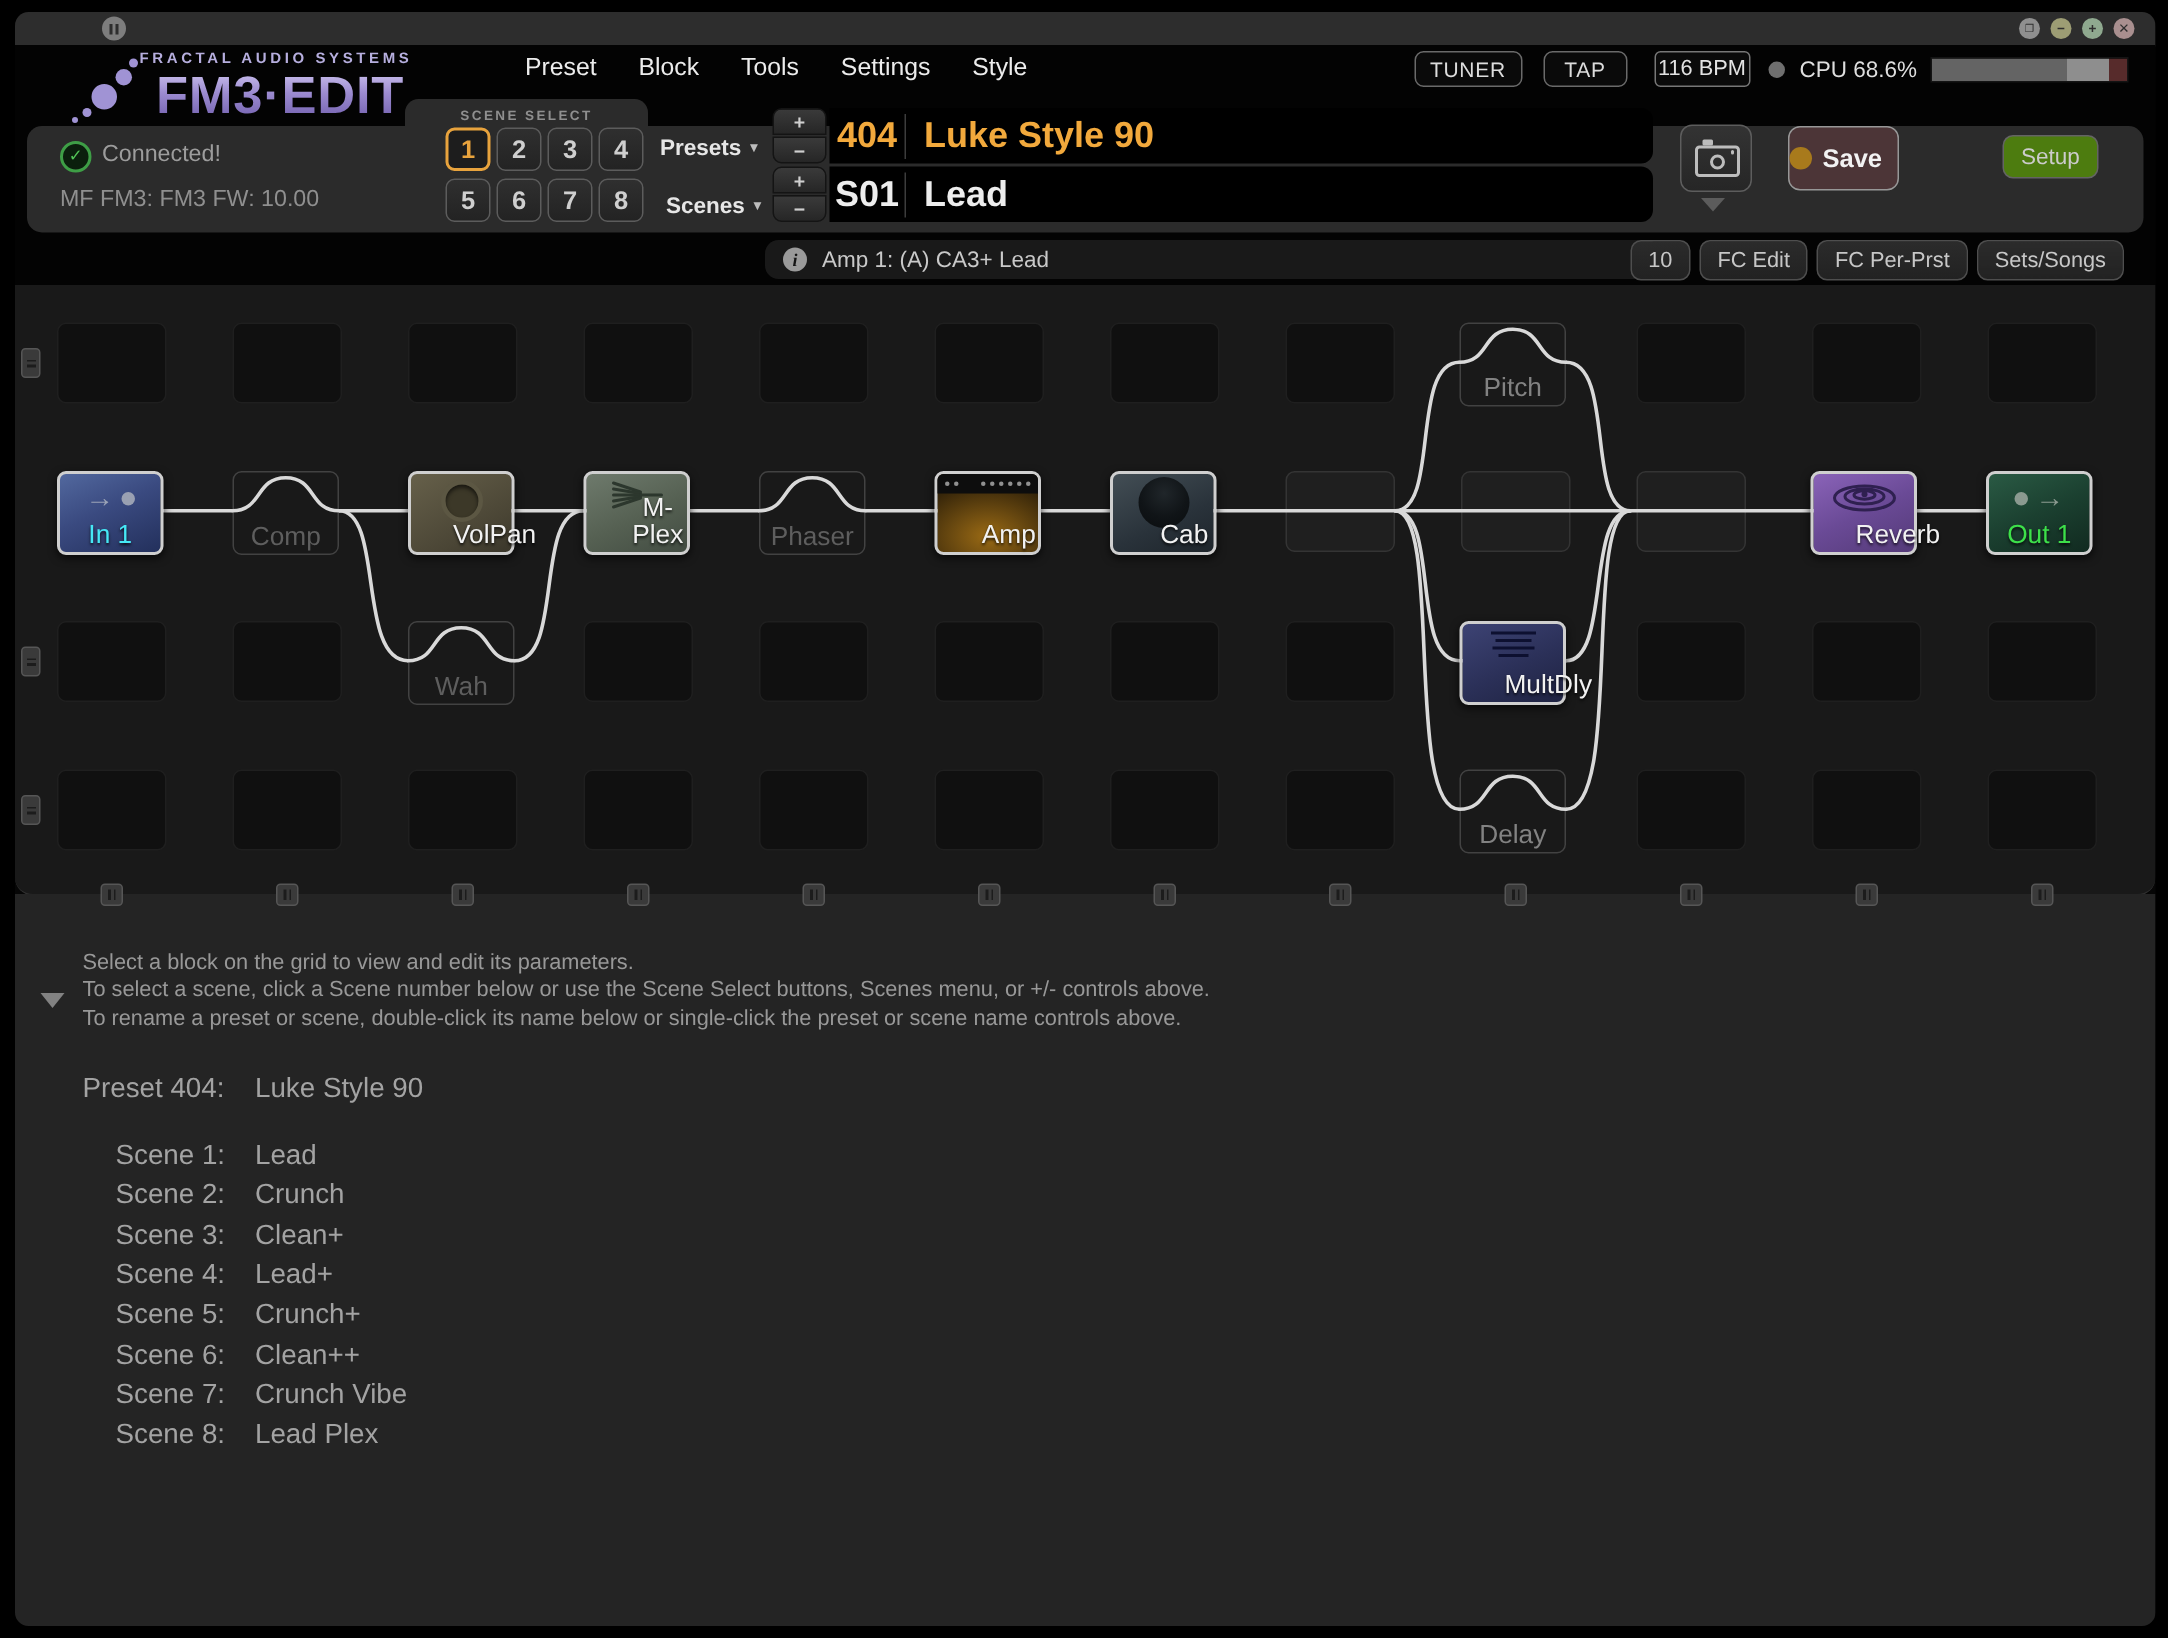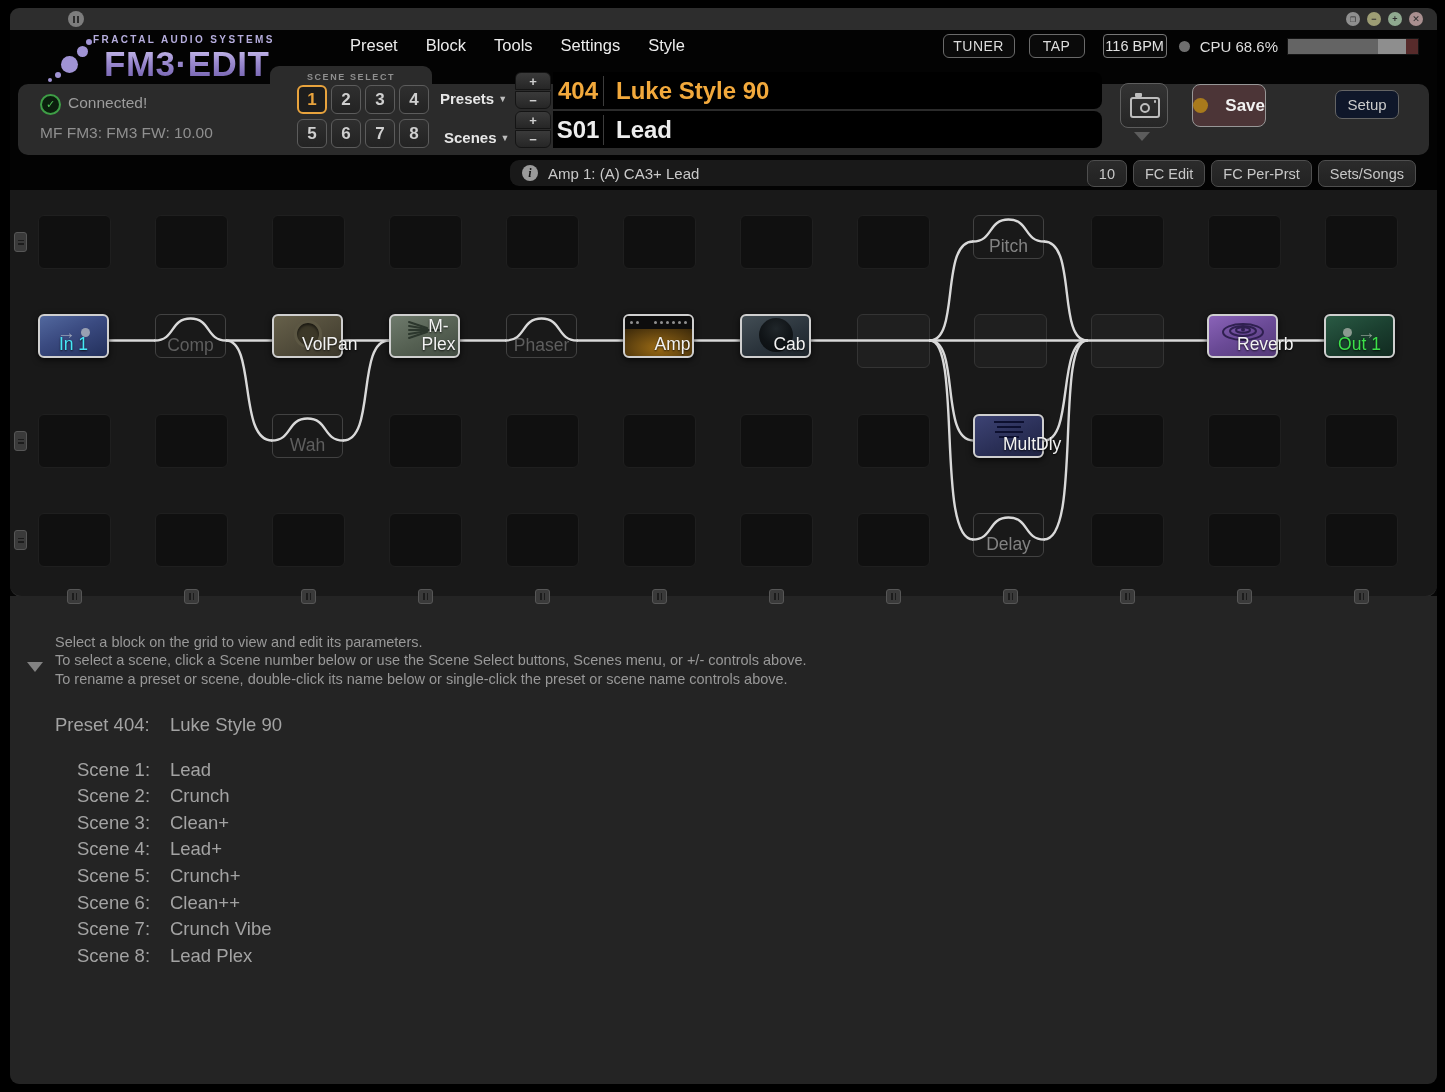--- a/index.html
+++ b/index.html
@@ -102,24 +102,24 @@
   #camera-btn{position:absolute;left:1110px;top:53px;width:46px;height:43px;border:1px solid #5d5d5d;
               border-radius:8px;background:linear-gradient(#333,#262626);}
   .cam-body{position:absolute;left:9px;top:13px;width:26px;height:17px;border:2px solid #bdbdbd;border-radius:3px;}
   .cam-lens{position:absolute;left:8px;top:3.5px;width:6px;height:6px;border:2px solid #bdbdbd;border-radius:50%;}
   .cam-top{position:absolute;left:3px;top:-6px;width:7px;height:4px;background:#bdbdbd;border-radius:1px;}
   .cam-dot{position:absolute;right:2px;top:1px;width:2.5px;height:2.5px;background:#bdbdbd;border-radius:50%;}
   #camera-caret{position:absolute;left:1124px;top:102px;width:0;height:0;
                 border-left:8px solid transparent;border-right:8px solid transparent;border-top:9px solid #5c5c5c;}
 
   #save-btn{position:absolute;left:1182px;top:54px;width:72px;height:41px;background:#4c3537;
-            border:1px solid #979797;border-radius:8px;display:flex;align-items:center;justify-content:space-between;gap:7px;}
+            border:1px solid #979797;border-radius:8px;display:flex;align-items:center;justify-content:flex-start;gap:7px;}
   #save-dot{width:15px;height:15px;border-radius:50%;background:#a87a1c;}
   #save-btn .t{font-size:17px;font-weight:700;color:#f2f2f2;}
-  #setup-btn{position:absolute;left:1325px;top:60px;width:62px;height:27px;background:#0f172a;
+  #setup-btn{position:absolute;left:1325px;top:60px;width:62px;height:27px;background:#4d7c0f;
              border:1px solid #646464;border-radius:7px;color:#cccccc;font-size:15px;
              display:flex;align-items:center;justify-content:center;}
 
   
   #toolbar{position:absolute;left:0;top:130px;width:100%;height:28px;}
   #tb-left{position:absolute;left:23px;top:0;display:flex;gap:6px;}
   #tb-right{position:absolute;right:21px;top:0;display:flex;gap:6px;}
   .tbtn{height:25px;padding:0 11px;border-radius:7px;background:linear-gradient(#2b2b2b,#222);
         border:1px solid #4e4e4e;color:#c7c7c7;font-size:14.5px;display:flex;align-items:center;}
   #info-box{position:absolute;left:500px;top:0;width:597px;height:26px;background:#191919;border-radius:9px;
@@ -130,21 +130,21 @@
   #info-text{font-size:15px;color:#c9c9c9;}
 
   
   #grid-panel{position:absolute;left:0;top:182px;width:1427px;height:406px;background:#191919;
               border-bottom:1px solid #303030;border-radius:0 0 12px 12px;}
   .slot{position:absolute;width:71px;height:52px;border-radius:6px;background:#101010;
         border:1px solid #1f1f1f;z-index:1;}
   .slot.shunt{background:#1f1f1f;border:1px solid #343434;}
   svg.wires{position:absolute;left:0;top:0;z-index:2;pointer-events:none;}
   svg.humps{position:absolute;left:0;top:0;z-index:4;pointer-events:none;}
-  .blk{position:absolute;width:71px;height:44px;border-radius:6px;box-sizing:border-box;}
+  .blk{position:absolute;width:71px;height:56px;border-radius:6px;box-sizing:border-box;}
   .blk.dim{z-index:3;background:#191919;border:1px solid #424242;}
   .blk.on{z-index:5;border:2px solid #cfcfcf;box-shadow:0 2px 6px rgba(0,0,0,.7);}
   .blabel{position:absolute;left:0;right:0;bottom:3px;text-align:center;font-size:17.5px;line-height:1;
           text-shadow:0 1px 2px rgba(0,0,0,.8);}
   .blabel.wt{color:#f2f2f2;margin-left:28px;}
   .blabel.dimt{color:#5e5e5e;text-shadow:none;}
   .blabel.dimt2{color:#828282;text-shadow:none;}
   .blabel.cyan{color:#46e8f6;}
   .blabel.grn{color:#3de04a;}
 

